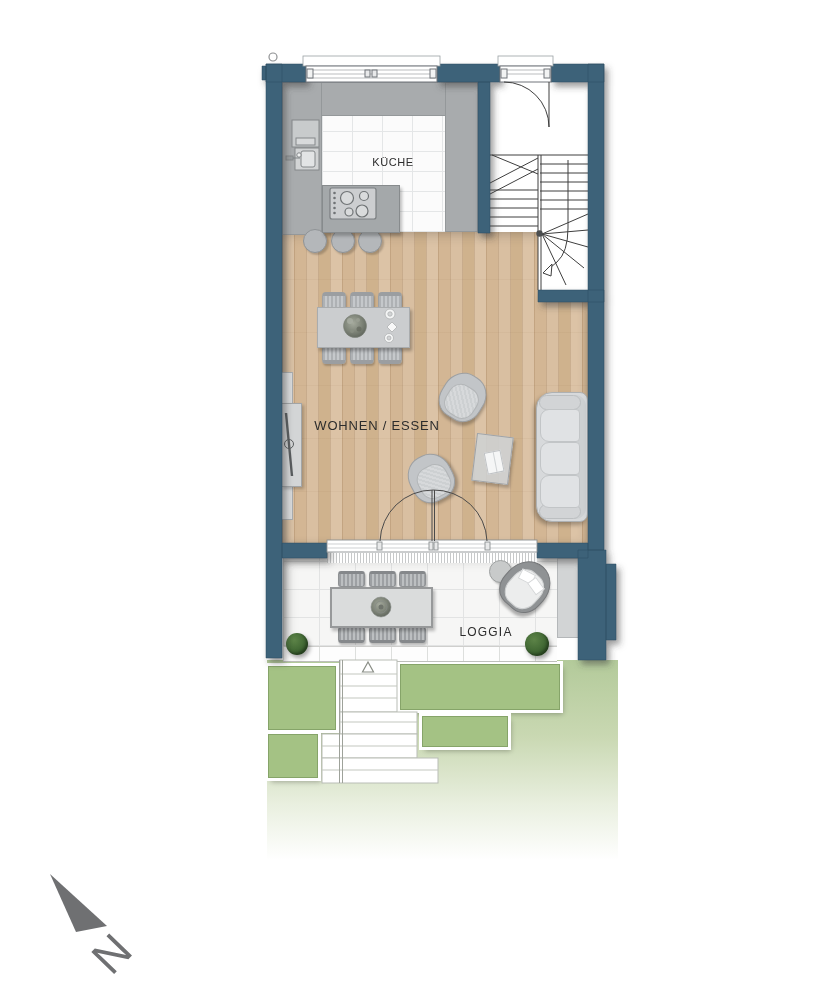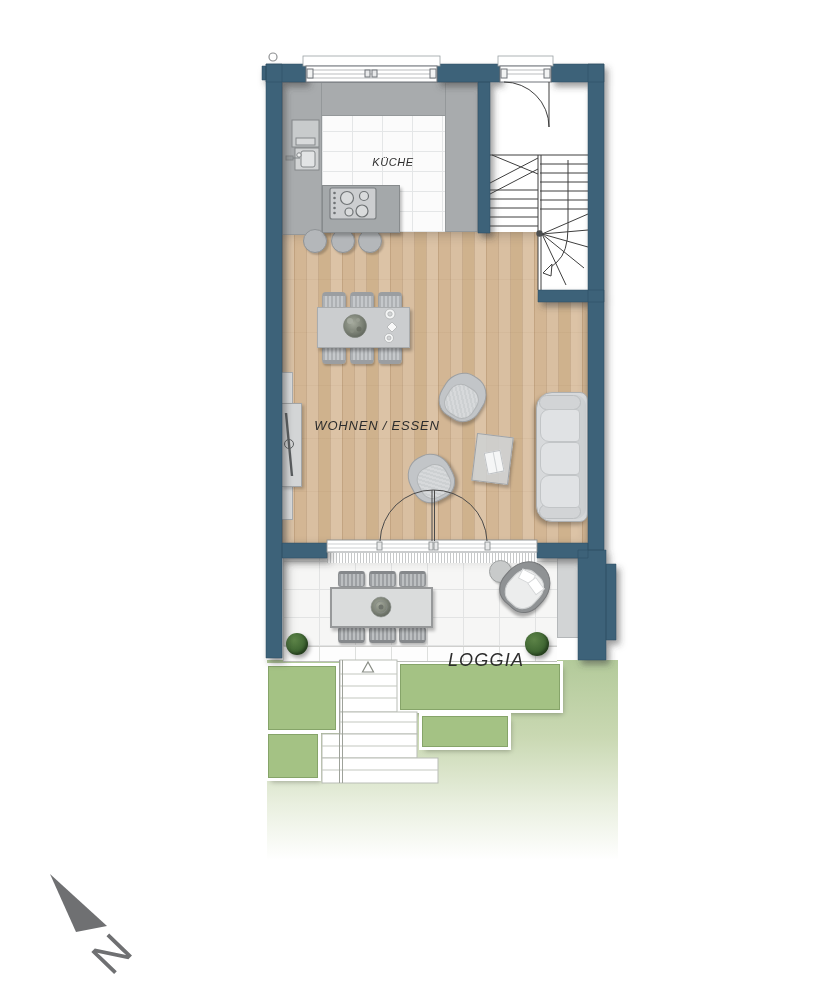--- a/index.html
+++ b/index.html
@@ -4,21 +4,21 @@
 <style>
   :root{
     --wall:#3e6279; --wood:#d8bd9e; --counter:#a8abad; --gardenGreen:#a4c284;
     --gardenLight:#b3ca9a; --northArrow:#6f7072; --ink:#2c2c2c;
   }
   html,body{margin:0;padding:0;background:#fff;}
   #plan{position:relative;width:820px;height:1000px;background:#fff;overflow:hidden;
         font-family:"Liberation Sans",sans-serif;}
   .abs{position:absolute;}
   .label{position:absolute;transform:translate(-50%,-50%);color:var(--ink,#2c2c2c);
-         font-weight:500;white-space:nowrap;font-style:italic;}
+         font-weight:500;white-space:nowrap;}
   
   .wood{left:282px;top:232px;width:306px;height:313px;
     background:
       repeating-linear-gradient(0deg, rgba(120,82,44,0.05) 0 1px, transparent 1px 53px),
       repeating-linear-gradient(90deg, rgba(122,84,46,0.18) 0 1px, transparent 1px 12px),
       repeating-linear-gradient(90deg, #dcc3a6 0 12px, #d3b694 12px 24px, #d9bfa1 24px 37px, #cfb28d 37px 48px),
       var(--wood,#d8bd9e);
     box-shadow: inset 8px 8px 14px -8px rgba(40,40,40,.35), inset -8px -6px 12px -9px rgba(40,40,40,.3);}
   .ktile{left:322px;top:116px;width:123px;height:116px;
     background:
@@ -340,14 +340,14 @@
     <circle cx="273" cy="57" r="4" fill="#ffffff" stroke="#8f9193" stroke-width="1.2"></circle>
 
     <g>
       <polygon points="50,874 107,926 76,932" style="fill:var(--northArrow,#6f7072)"></polygon>
       <text id="north-letter" x="113" y="969" transform="rotate(-46 113 955)" text-anchor="middle" font-family="Liberation Sans, sans-serif" font-size="46" style="fill:var(--northArrow,#6f7072)">N</text>
     </g>
   </svg>
 
   <div class="label" style="left:393px;top:162px;font-size:11px;letter-spacing:0.6px">KÜCHE</div>
   <div class="label" style="left:377px;top:425px;font-size:13px;letter-spacing:0.8px">WOHNEN / ESSEN</div>
-  <div class="label" style="left:486px;top:660px;font-size:18px;letter-spacing:1.2px">LOGGIA</div>
+  <div class="label" style="left:486px;top:632px;font-size:12px;letter-spacing:1.2px">LOGGIA</div>
 </div>
 
 </body></html>

